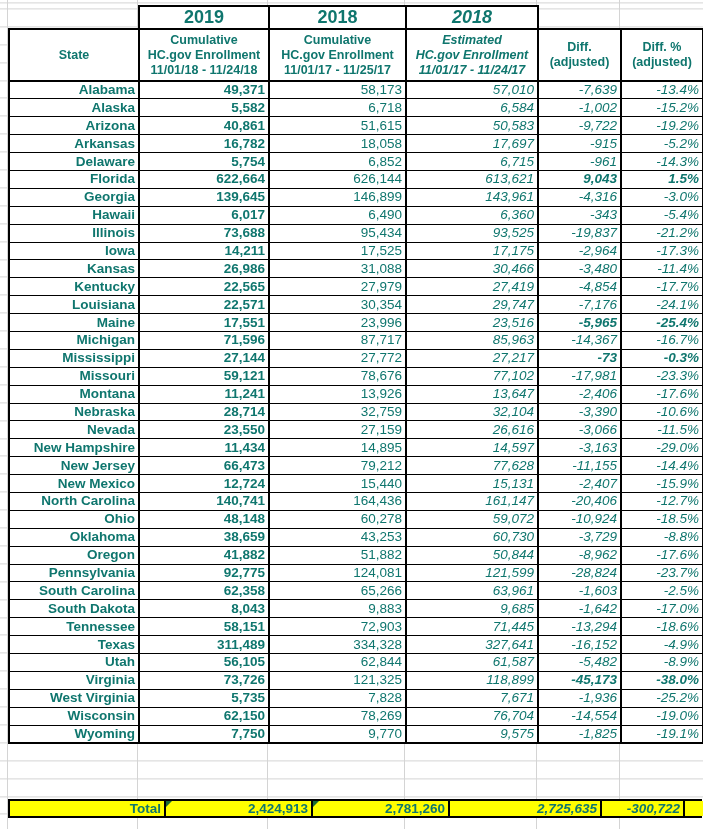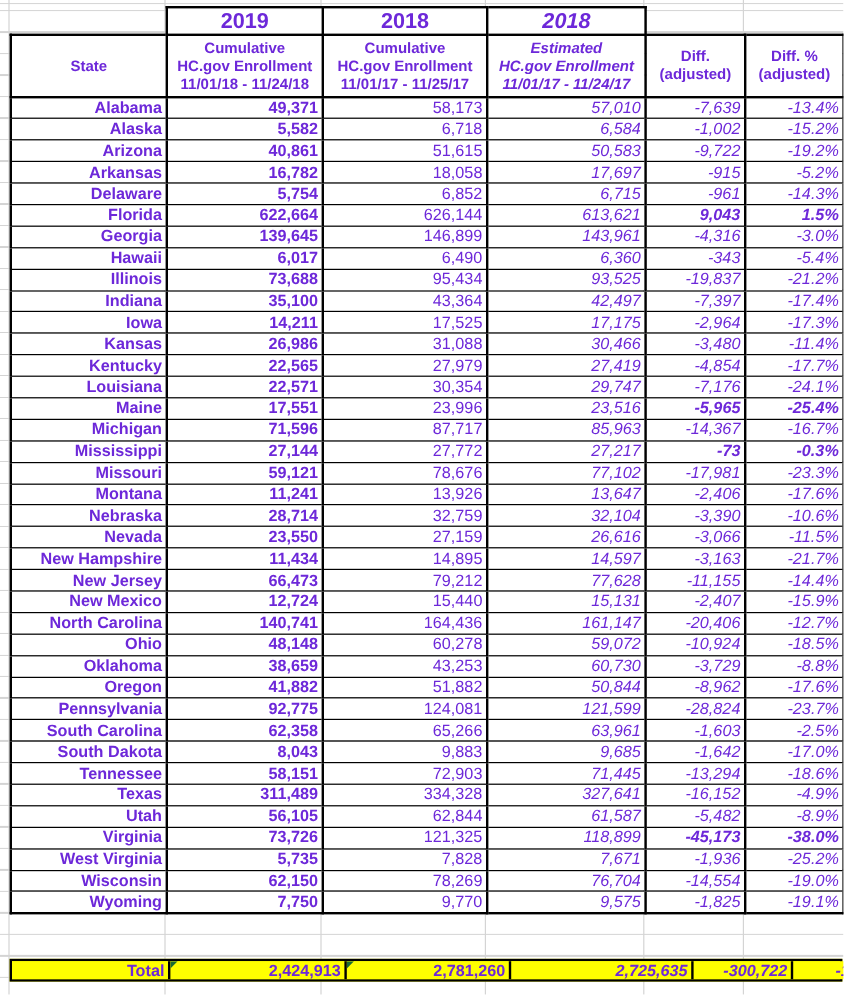--- a/index.html
+++ b/index.html
@@ -1,18 +1,18 @@
 <!DOCTYPE html>
 <html style="--hl-green: #cdf5cd; --hl-pink: #f792bc; --yellow: #ffff00; --tri: #1a6b33; --grid: #d4d4d4;"><head>
 <meta charset="utf-8">
 <style>
   html,body{margin:0;padding:0;background:#fff;}
   .sheet{
     position:relative;width:703px;height:829px;background:#ffffff;
-    font-family:"Liberation Sans",sans-serif;color:#6d28d9;overflow:hidden;
+    font-family:"Liberation Sans",sans-serif;color:#0f766e;overflow:hidden;
   }
   
   .grid-bg{
     position:absolute;inset:0;
     background-image:repeating-linear-gradient(to bottom,var(--grid) 0px,var(--grid) 1px,transparent 1px,transparent 17.9px);
     background-position:0 8.4px;
   }
   .vline{position:absolute;top:0;bottom:0;width:1px;background:var(--grid);}
   
   table.enroll{
@@ -41,21 +41,21 @@
     vertical-align:middle;line-height:16px;
   }
   tbody tr.data-row:last-child td{border-bottom-width:2px;}
   .b{font-weight:bold;}
   .i{font-style:italic;}
   td.hl-green{background:var(--hl-green);font-weight:bold;font-style:italic;}
   td.hl-pink{background:var(--hl-pink);font-weight:bold;font-style:italic;}
   
   .total-row{
     position:absolute;left:8px;top:799px;width:694px;height:19px;
-    display:flex;border:2px solid #000;background:var(--yellow);box-sizing:border-box;
+    display:flex;border:2px solid #000;background:var(--yellow);box-sizing:border-box;padding-left:24px;
   }
   .tcell{
     position:relative;box-sizing:border-box;flex:none;height:100%;
     border-left:2px solid #000;background:var(--yellow);
     font-size:13.5px;font-weight:bold;
     display:flex;align-items:center;justify-content:flex-end;
     padding:0 3px;white-space:nowrap;overflow:hidden;
   }
   .tcell:first-child{border-left:none;}
   .tcell.i{font-style:italic;}
@@ -190,28 +190,20 @@
         </tr>
         <tr class="data-row">
           <td class="b">Illinois</td>
           <td class="b">73,688</td>
           <td>95,434</td>
           <td class="i">93,525</td>
           <td class="i">-19,837</td>
           <td class="i">-21.2%</td>
         </tr>
         <tr class="data-row">
-          <td class="b">Indiana</td>
-          <td class="b">35,100</td>
-          <td>43,364</td>
-          <td class="i">42,497</td>
-          <td class="i">-7,397</td>
-          <td class="i">-17.4%</td>
-        </tr>
-        <tr class="data-row">
           <td class="b">Iowa</td>
           <td class="b">14,211</td>
           <td>17,525</td>
           <td class="i">17,175</td>
           <td class="i">-2,964</td>
           <td class="i">-17.3%</td>
         </tr>
         <tr class="data-row">
           <td class="b">Kansas</td>
           <td class="b">26,986</td>
@@ -291,21 +283,21 @@
           <td class="i">26,616</td>
           <td class="i">-3,066</td>
           <td class="i">-11.5%</td>
         </tr>
         <tr class="data-row">
           <td class="b">New Hampshire</td>
           <td class="b">11,434</td>
           <td>14,895</td>
           <td class="i">14,597</td>
           <td class="i">-3,163</td>
-          <td class="i">-21.7%</td>
+          <td class="i">-29.0%</td>
         </tr>
         <tr class="data-row">
           <td class="b">New Jersey</td>
           <td class="b">66,473</td>
           <td>79,212</td>
           <td class="i">77,628</td>
           <td class="i">-11,155</td>
           <td class="i">-14.4%</td>
         </tr>
         <tr class="data-row">

